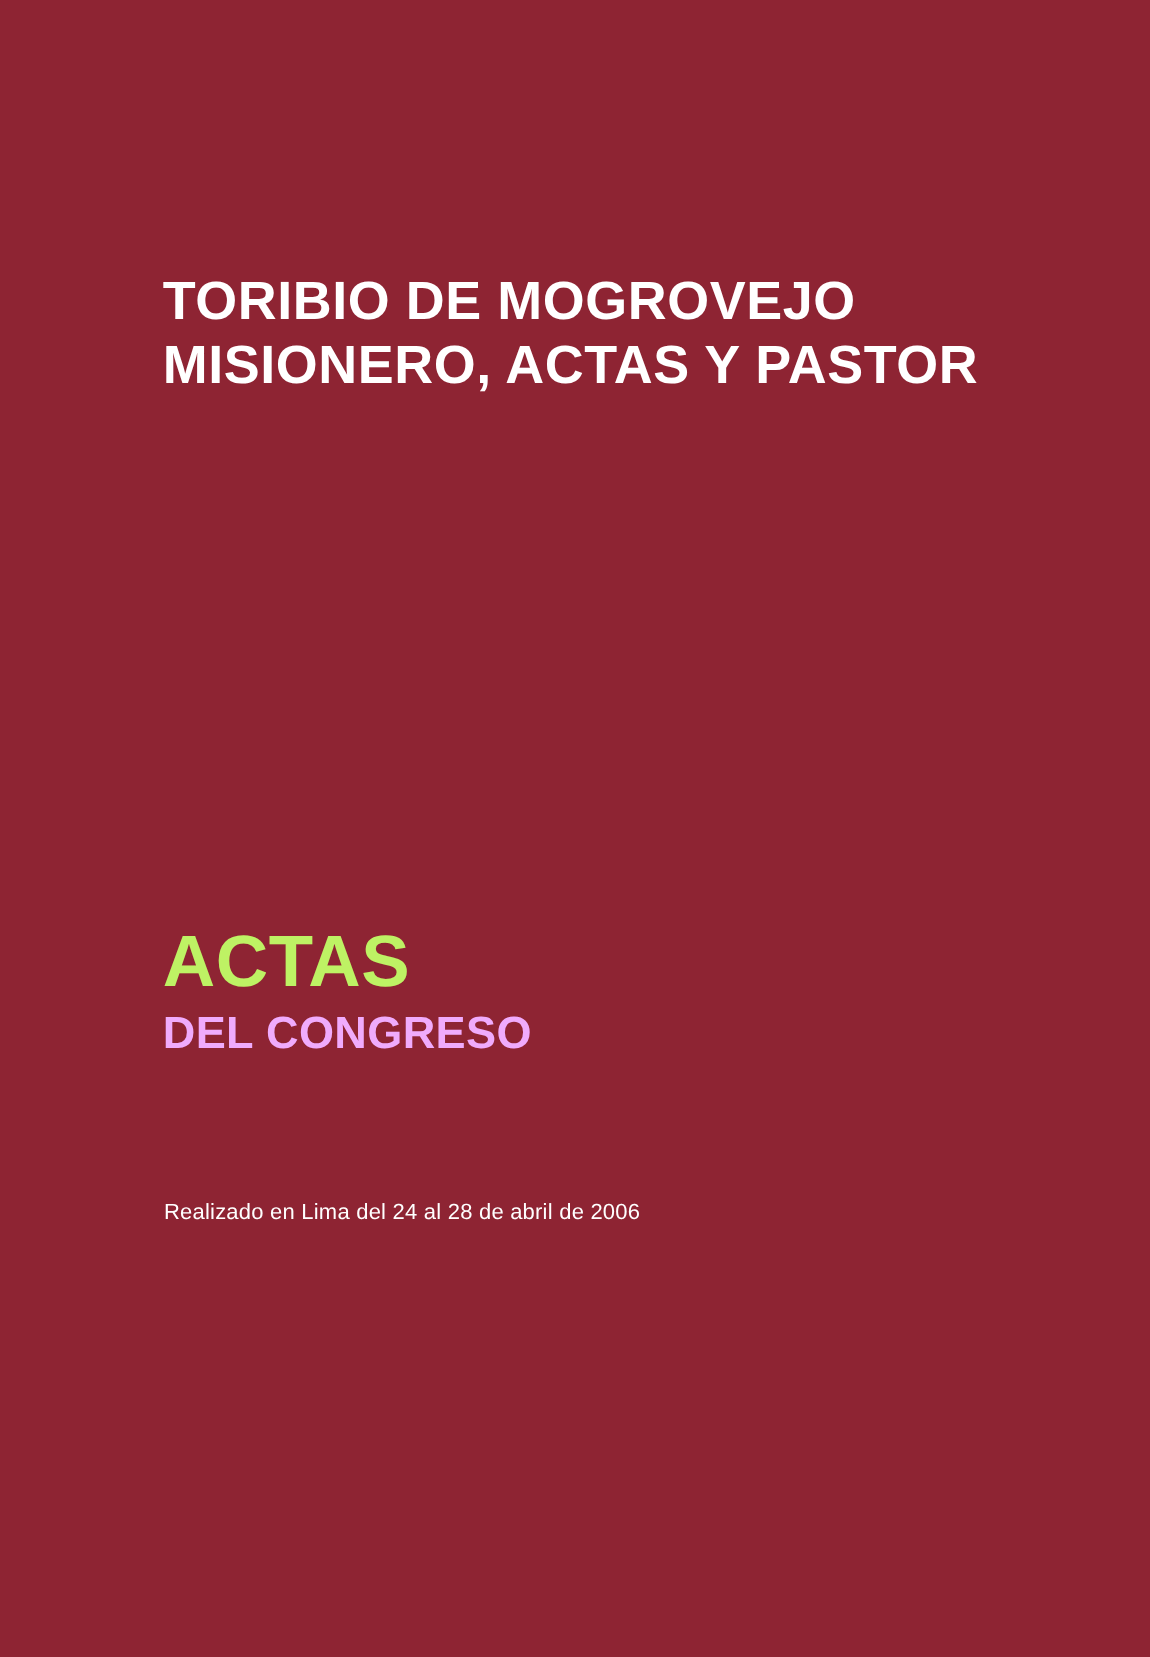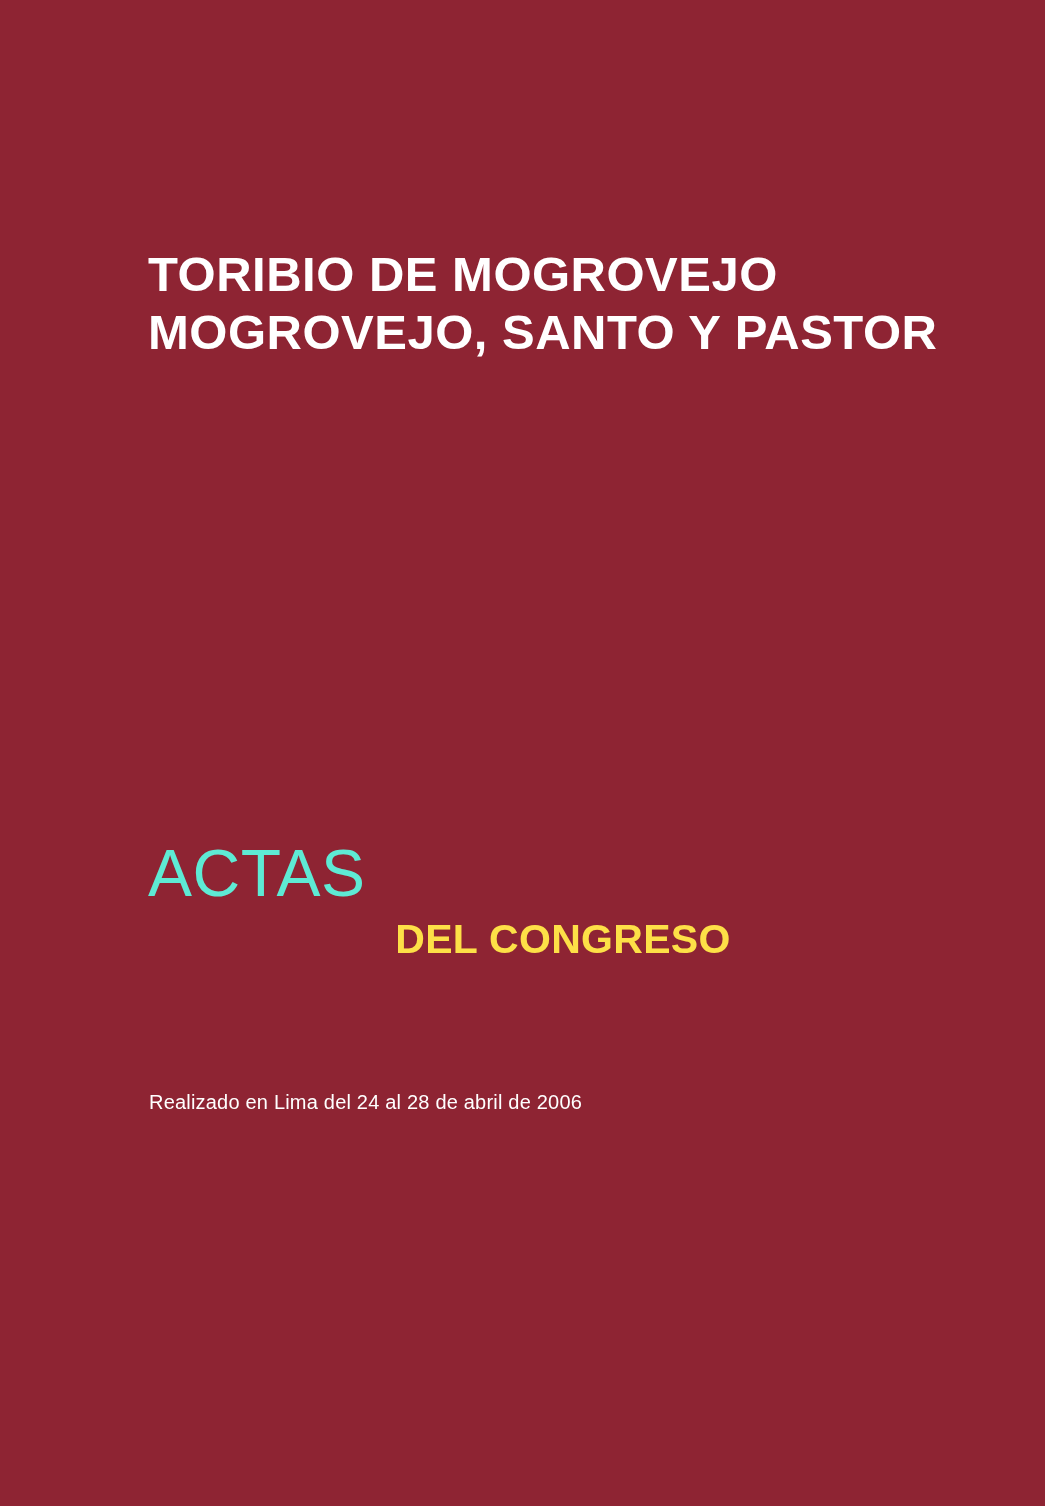--- a/index.html
+++ b/index.html
@@ -34,55 +34,54 @@
     line-height: 1.18;
     white-space: nowrap;
   }
   .actas-block {
     position: absolute;
     left: 148px;
     top: 840px;
     width: 830px;
   }
   .actas-word {
-    color: #5eead4;
+    color: #bef264;
     font-size: 66px;
-    font-weight: normal;
+    font-weight: bold;
     letter-spacing: 0.5px;
     line-height: 1.0;
     margin-bottom: 8px;
   }
   .subtitle-line {
-    color: #fde047;
+    color: #f0abfc;
     font-size: 41px;
     font-weight: bold;
     letter-spacing: 0.3px;
     line-height: 1.22;
     white-space: nowrap;
-    text-align: center;
   }
   .event-info {
     position: absolute;
     left: 149px;
     top: 1091px;
     color: #ffffff;
     font-size: 20px;
     font-weight: normal;
     letter-spacing: 0.2px;
     white-space: nowrap;
   }
 </style>
 </head>
 <body>
 
 <div class="cover">
 
   <div class="title-block">
     <div class="title-line">TORIBIO DE MOGROVEJO</div>
-    <div class="title-line">MOGROVEJO, SANTO Y PASTOR</div>
+    <div class="title-line">MISIONERO, ACTAS Y PASTOR</div>
   </div>
 
   <div class="actas-block">
     <div class="actas-word">ACTAS</div>
     <div class="subtitle-line">DEL CONGRESO</div>
   </div>
 
   <div class="event-info">Realizado en Lima del 24 al 28 de abril de 2006</div>
 
 </div>

